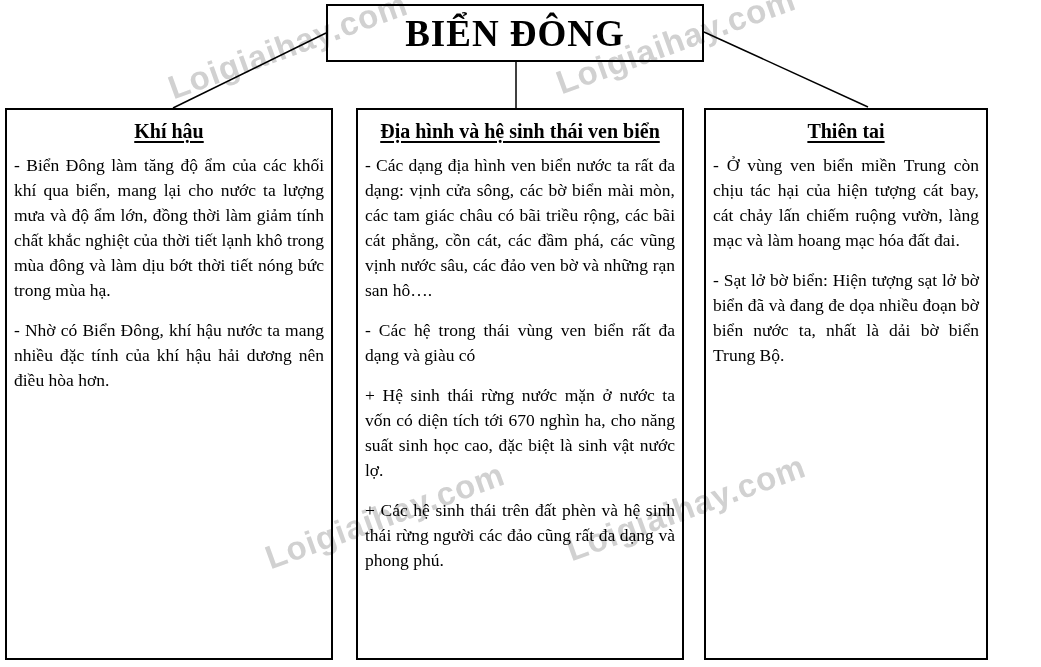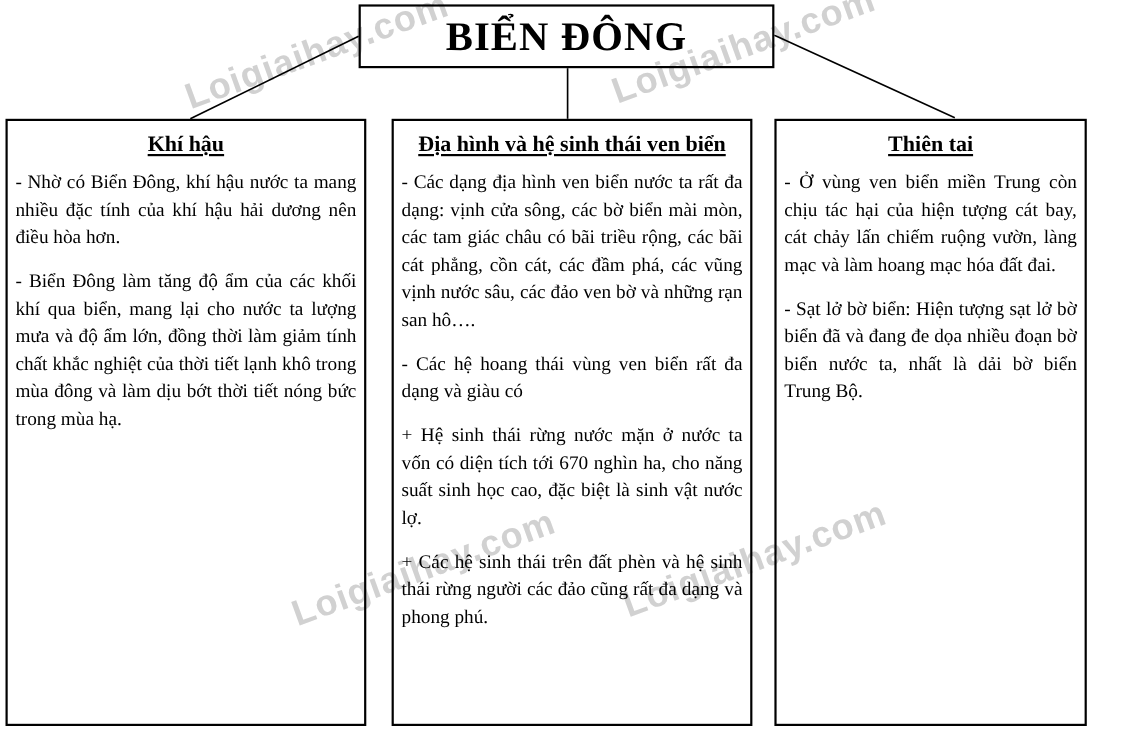--- a/index.html
+++ b/index.html
@@ -94,28 +94,28 @@
     <line x1="516" y1="62" x2="516" y2="108" stroke="#000" stroke-width="1.5"></line>
     <line x1="704" y1="32" x2="868" y2="107" stroke="#000" stroke-width="1.5"></line>
   </svg>
 
   <div class="node-box title-box">
     <span class="title-text">BIỂN ĐÔNG</span>
   </div>
 
   <div class="node-box col-box col1">
     <div class="col-header">Khí hậu</div>
+    <p class="body">- Biển Đông làm tăng độ ẩm của các khối khí qua biển, mang lại cho nước ta lượng mưa và độ ẩm lớn, đồng thời làm giảm tính chất khắc nghiệt của thời tiết lạnh khô trong mùa đông và làm dịu bớt thời tiết nóng bức trong mùa hạ.</p>
     <p class="body">- Nhờ có Biển Đông, khí hậu nước ta mang nhiều đặc tính của khí hậu hải dương nên điều hòa hơn.</p>
-    <p class="body">- Biển Đông làm tăng độ ẩm của các khối khí qua biển, mang lại cho nước ta lượng mưa và độ ẩm lớn, đồng thời làm giảm tính chất khắc nghiệt của thời tiết lạnh khô trong mùa đông và làm dịu bớt thời tiết nóng bức trong mùa hạ.</p>
   </div>
 
   <div class="node-box col-box col2">
     <div class="col-header">Địa hình và hệ sinh thái ven biển</div>
     <p class="body">- Các dạng địa hình ven biển nước ta rất đa dạng: vịnh cửa sông, các bờ biển mài mòn, các tam giác châu có bãi triều rộng, các bãi cát phẳng, cồn cát, các đầm phá, các vũng vịnh nước sâu, các đảo ven bờ và những rạn san hô….</p>
-    <p class="body">- Các hệ hoang thái vùng ven biển rất đa dạng và giàu có</p>
+    <p class="body">- Các hệ trong thái vùng ven biển rất đa dạng và giàu có</p>
     <p class="body">+ Hệ sinh thái rừng nước mặn ở nước ta vốn có diện tích tới 670 nghìn ha, cho năng suất sinh học cao, đặc biệt là sinh vật nước lợ.</p>
     <p class="body">+ Các hệ sinh thái trên đất phèn và hệ sinh thái rừng người các đảo cũng rất đa dạng và phong phú.</p>
   </div>
 
   <div class="node-box col-box col3">
     <div class="col-header">Thiên tai</div>
     <p class="body">- Ở vùng ven biển miền Trung còn chịu tác hại của hiện tượng cát bay, cát chảy lấn chiếm ruộng vườn, làng mạc và làm hoang mạc hóa đất đai.</p>
     <p class="body">- Sạt lở bờ biển: Hiện tượng sạt lở bờ biển đã và đang đe dọa nhiều đoạn bờ biển nước ta, nhất là dải bờ biển Trung Bộ.</p>
   </div>
 

